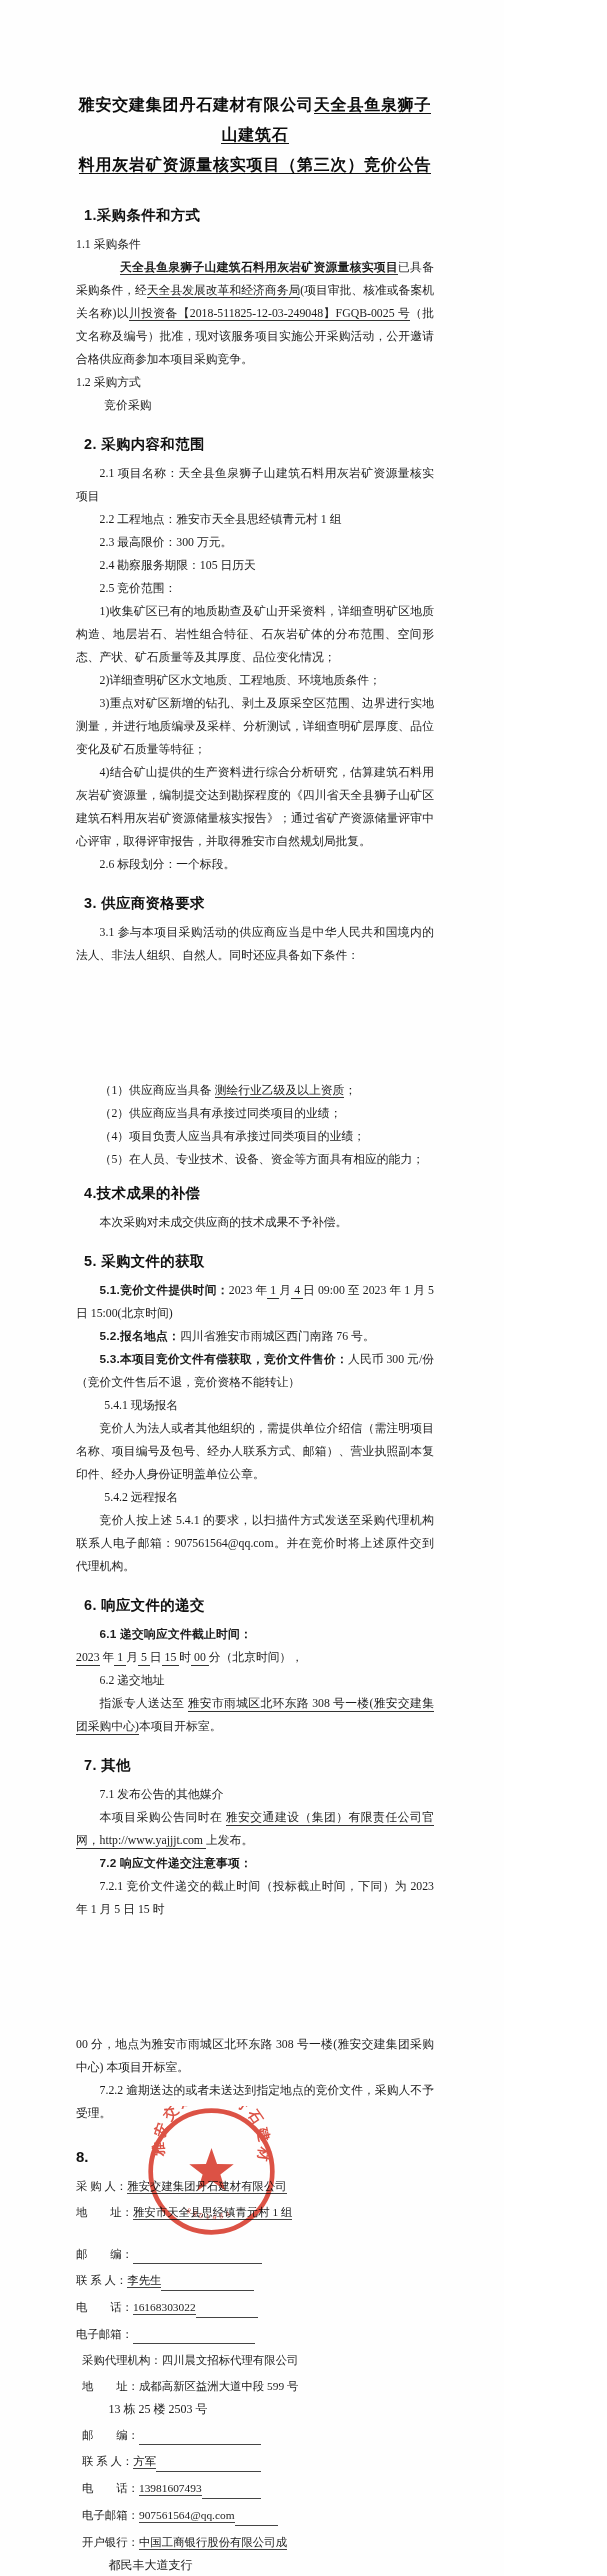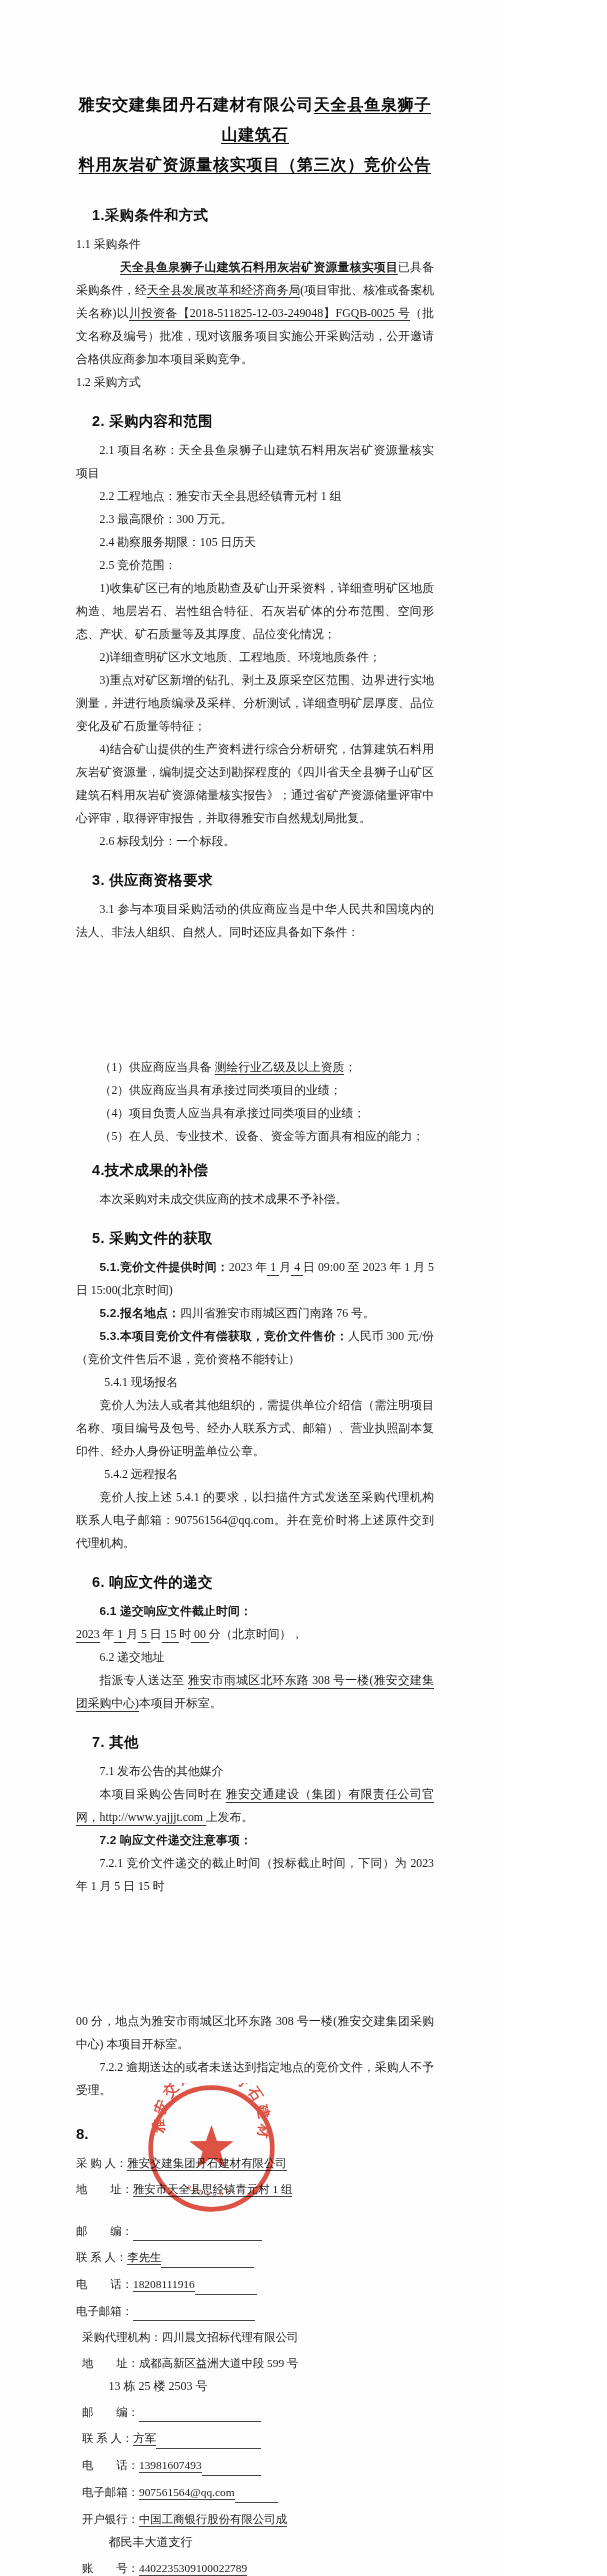--- a/index.html
+++ b/index.html
@@ -11,21 +11,21 @@
   
   .doc-title{
     font-family:"Liberation Sans","DejaVu Sans",sans-serif;
     font-weight:bold;font-size:16px;line-height:30px;text-align:center;
     color:#0d0d0d;letter-spacing:0.8px;margin:0;
   }
   .doc-title .tu{border-bottom:1.5px solid #111;}
   
   .h{
     font-family:"Liberation Sans","DejaVu Sans",sans-serif;font-weight:bold;
-    font-size:14.4px;line-height:24px;color:#111;margin:15px 0 6px 16px;letter-spacing:0.4px;
+    font-size:14.4px;line-height:24px;color:#111;margin:15px 0 6px 8px;letter-spacing:0.4px;
   }
   .h.small-gap{margin-top:10.6px;}
   p{margin:0;font-size:11.8px;line-height:23px;text-align:justify;}
   .ind{text-indent:2em;}
   .ind25{padding-left:2.4em;}
   .b{font-family:"Liberation Sans","DejaVu Sans",sans-serif;font-weight:bold;letter-spacing:0.2px;}
   .bu{font-weight:bold;margin-left:44px;}
   .u{border-bottom:0.8px solid #333;padding-bottom:0.8px;}
   .spacer-pagebreak{height:112px;}
   .spacer-sm{height:7.6px;}
@@ -53,20 +53,21 @@
   <div class="content">
 
     <p class="doc-title"><span>雅安交建集团丹石建材有限公司</span><span class="tu">天全县鱼泉狮子山建筑石</span><br><span class="tu">料用灰岩矿资源量核实项目（第三次）竞价公告</span></p>
 
     <div class="spacer-sm"></div>
 
     <p class="h">1.采购条件和方式</p>
     <p>1.1 采购条件</p>
     <p><span class="bu u">天全县鱼泉狮子山建筑石料用灰岩矿资源量核实项目</span><span>已具备采购条件，经</span><span class="u">天全县发展改革和经济商务局</span><span>(项目审批、核准或备案机关名称)以</span><span class="u">川投资备【2018-511825-12-03-249048】FGQB-0025 号</span><span>（批文名称及编号）批准，现对该服务项目实施公开采购活动，公开邀请合格供应商参加本项目采购竞争。</span></p>
     <p>1.2 采购方式</p>
+    <p class="ind25">竞价采购</p>
 
     <p class="h">2. 采购内容和范围</p>
     <p class="ind">2.1 项目名称：天全县鱼泉狮子山建筑石料用灰岩矿资源量核实项目</p>
     <p class="ind">2.2 工程地点：雅安市天全县思经镇青元村 1 组</p>
     <p class="ind">2.3 最高限价：300 万元。</p>
     <p class="ind">2.4 勘察服务期限：105 日历天</p>
     <p class="ind">2.5 竞价范围：</p>
     <p class="ind">1)收集矿区已有的地质勘查及矿山开采资料，详细查明矿区地质构造、地层岩石、岩性组合特征、石灰岩矿体的分布范围、空间形态、产状、矿石质量等及其厚度、品位变化情况；</p>
     <p class="ind">2)详细查明矿区水文地质、工程地质、环境地质条件；</p>
     <p class="ind">3)重点对矿区新增的钻孔、剥土及原采空区范围、边界进行实地测量，并进行地质编录及采样、分析测试，详细查明矿层厚度、品位变化及矿石质量等特征；</p>
@@ -129,21 +130,21 @@
       </svg>
 
       <p class="h8">8.</p>
       <div class="cols">
         <div class="col-l">
           <p class="crow"><span class="lab">采 购 人：</span><span class="val">雅安交建集团丹石建材有限公司</span></p>
           <p class="crow"><span class="lab">地　　址：</span><span class="val">雅安市天全县思经镇青元村 1 组</span></p>
           <div class="gap-row"></div>
           <p class="crow"><span class="lab">邮　　编：</span><span class="blankline" style="width:129px"></span></p>
           <p class="crow"><span class="lab">联 系 人：</span><span class="val">李先生</span><span class="blankline" style="width:93px"></span></p>
-          <p class="crow"><span class="lab">电　　话：</span><span class="val">18208111916</span><span class="blankline" style="width:62px"></span></p>
+          <p class="crow"><span class="lab">电　　话：</span><span class="val">16168303022</span><span class="blankline" style="width:62px"></span></p>
           <p class="crow"><span class="lab">电子邮箱：</span><span class="blankline" style="width:122px"></span></p>
         </div>
         <div class="col-r">
           <p class="crow"><span class="lab">采购代理机构：</span><span class="val noline">四川晨文招标代理有限公司</span></p>
           <p class="crow"><span class="lab">地　　址：</span><span class="val noline">成都高新区益洲大道中段 599 号</span></p>
           <p class="wrapline">13 栋 25 楼 2503 号</p>
           <p class="crow"><span class="lab">邮　　编：</span><span class="blankline" style="width:122px"></span></p>
           <p class="crow"><span class="lab">联 系 人：</span><span class="val">方军</span><span class="blankline" style="width:105px"></span></p>
           <p class="crow"><span class="lab">电　　话：</span><span class="val">13981607493</span><span class="blankline" style="width:59px"></span></p>
           <p class="crow"><span class="lab">电子邮箱：</span><span class="val">907561564@qq.com</span><span class="blankline" style="width:43px"></span></p>

